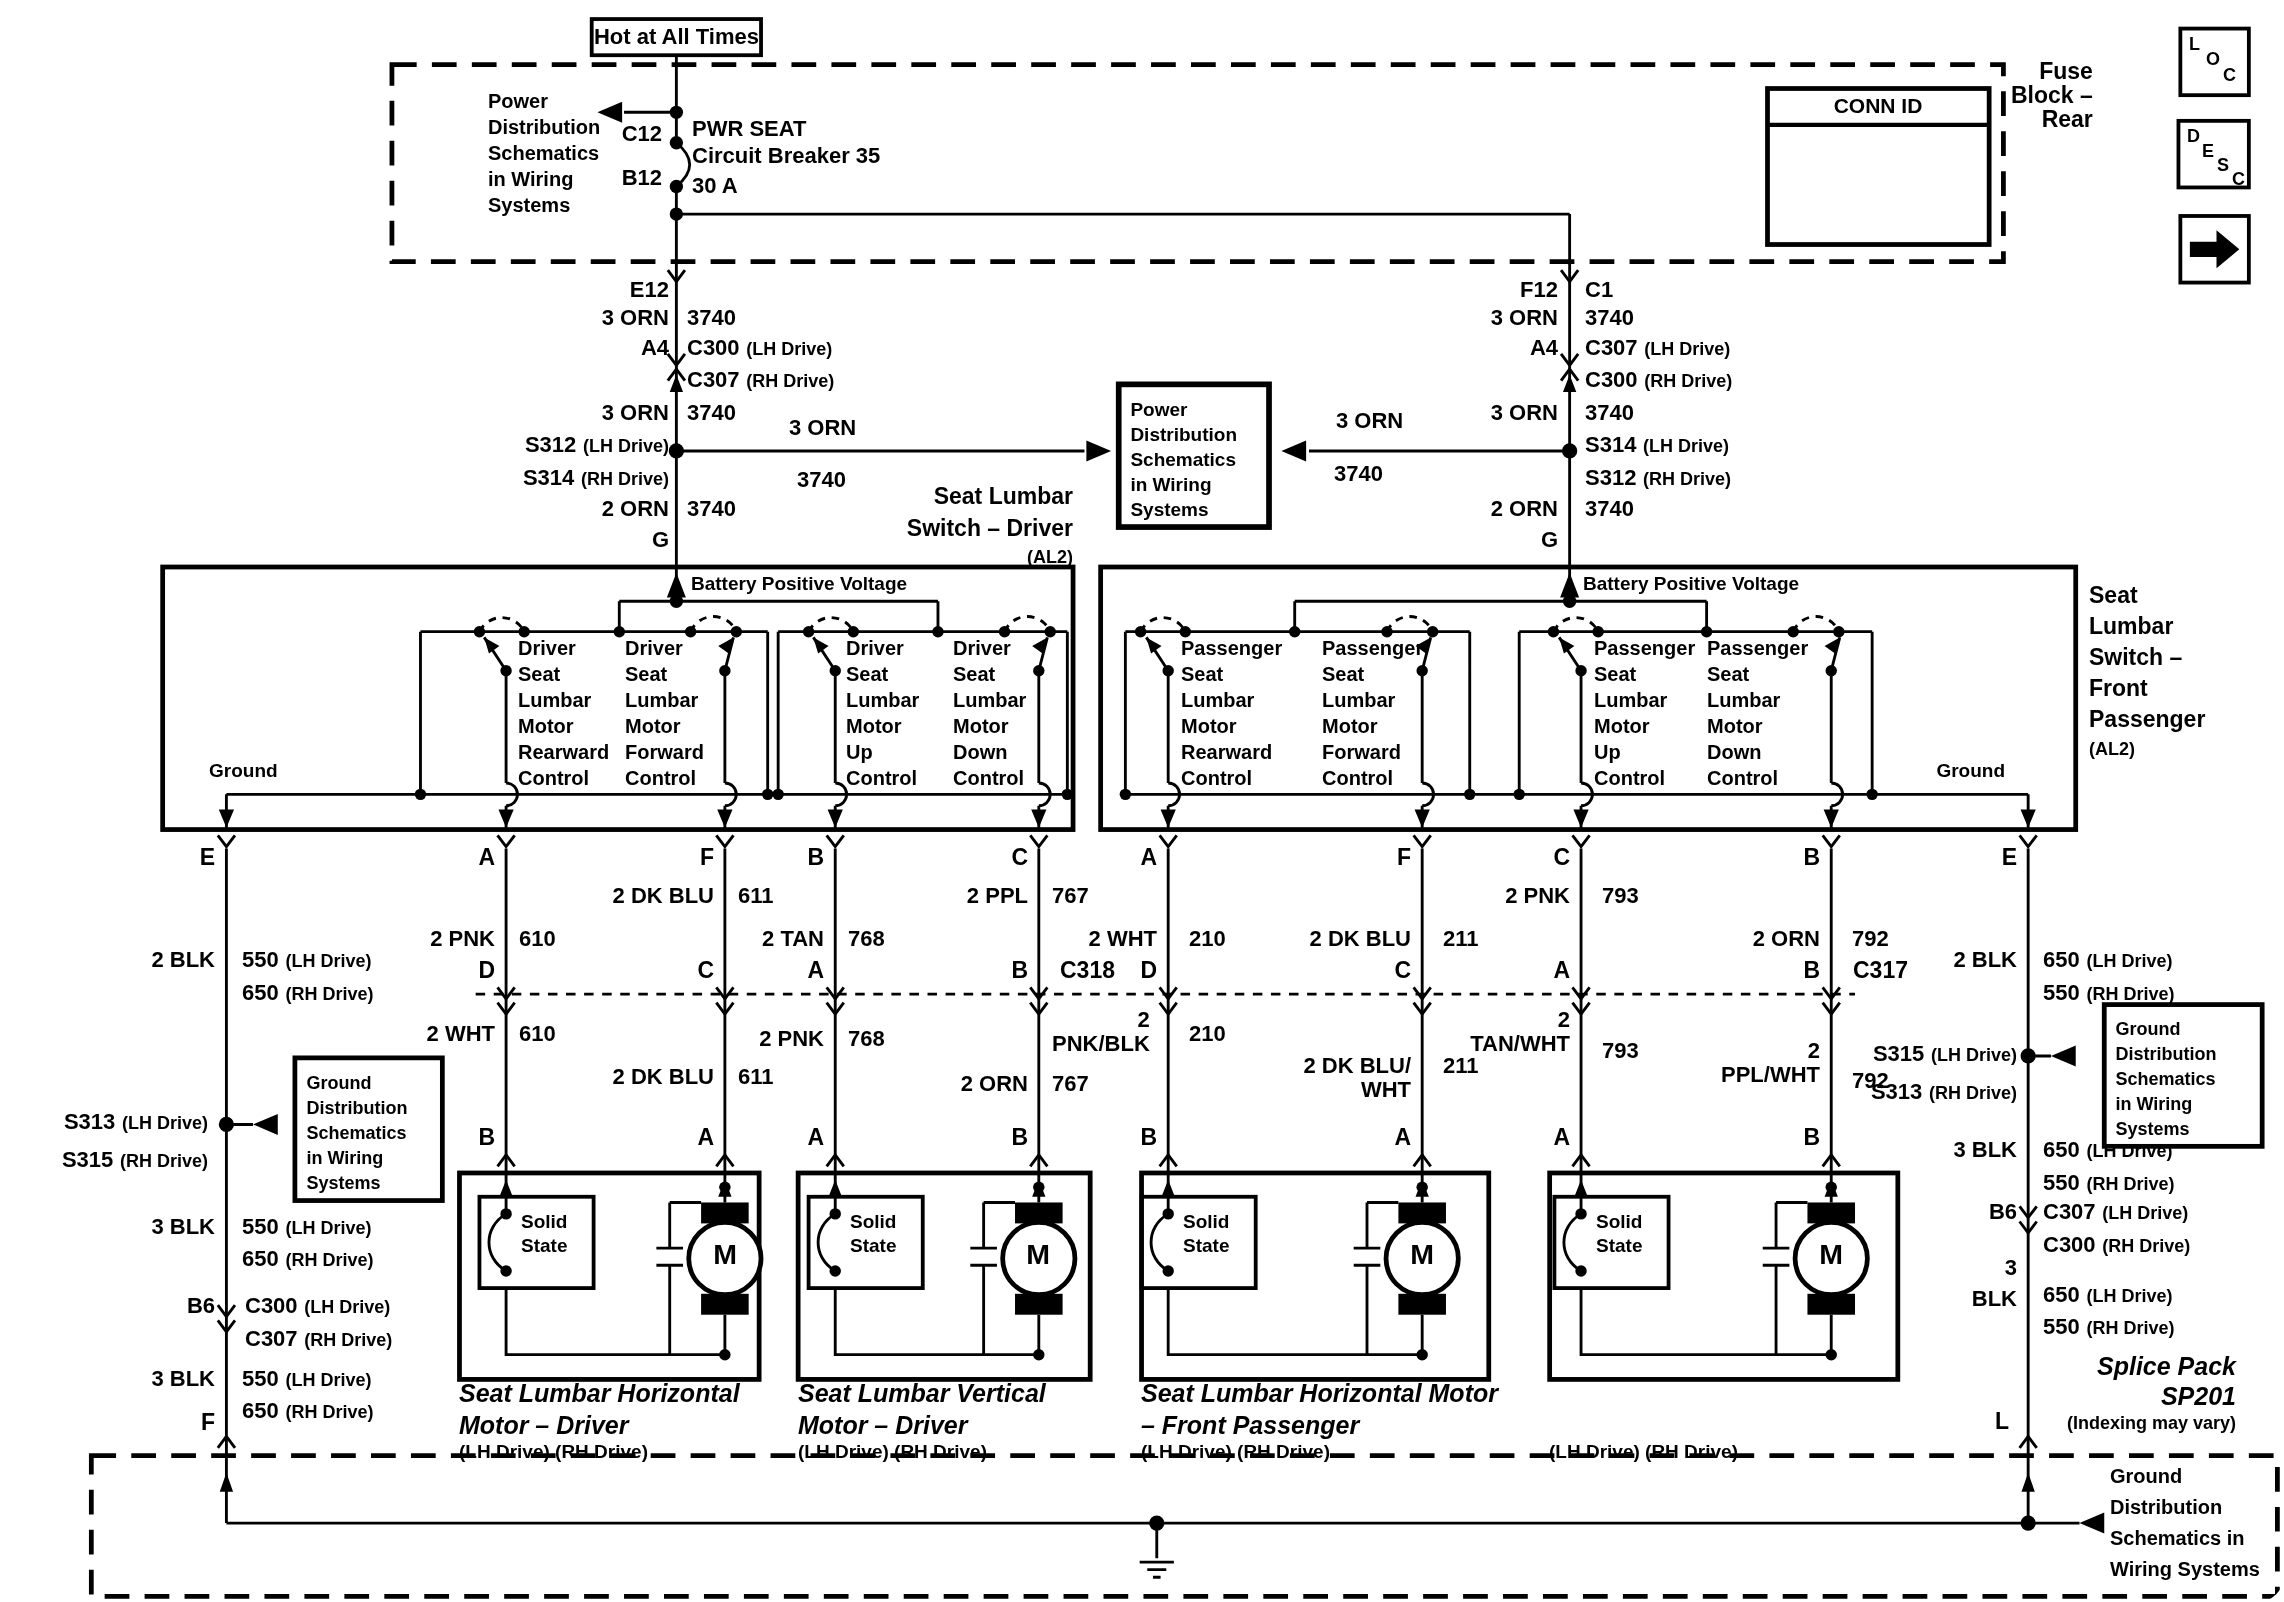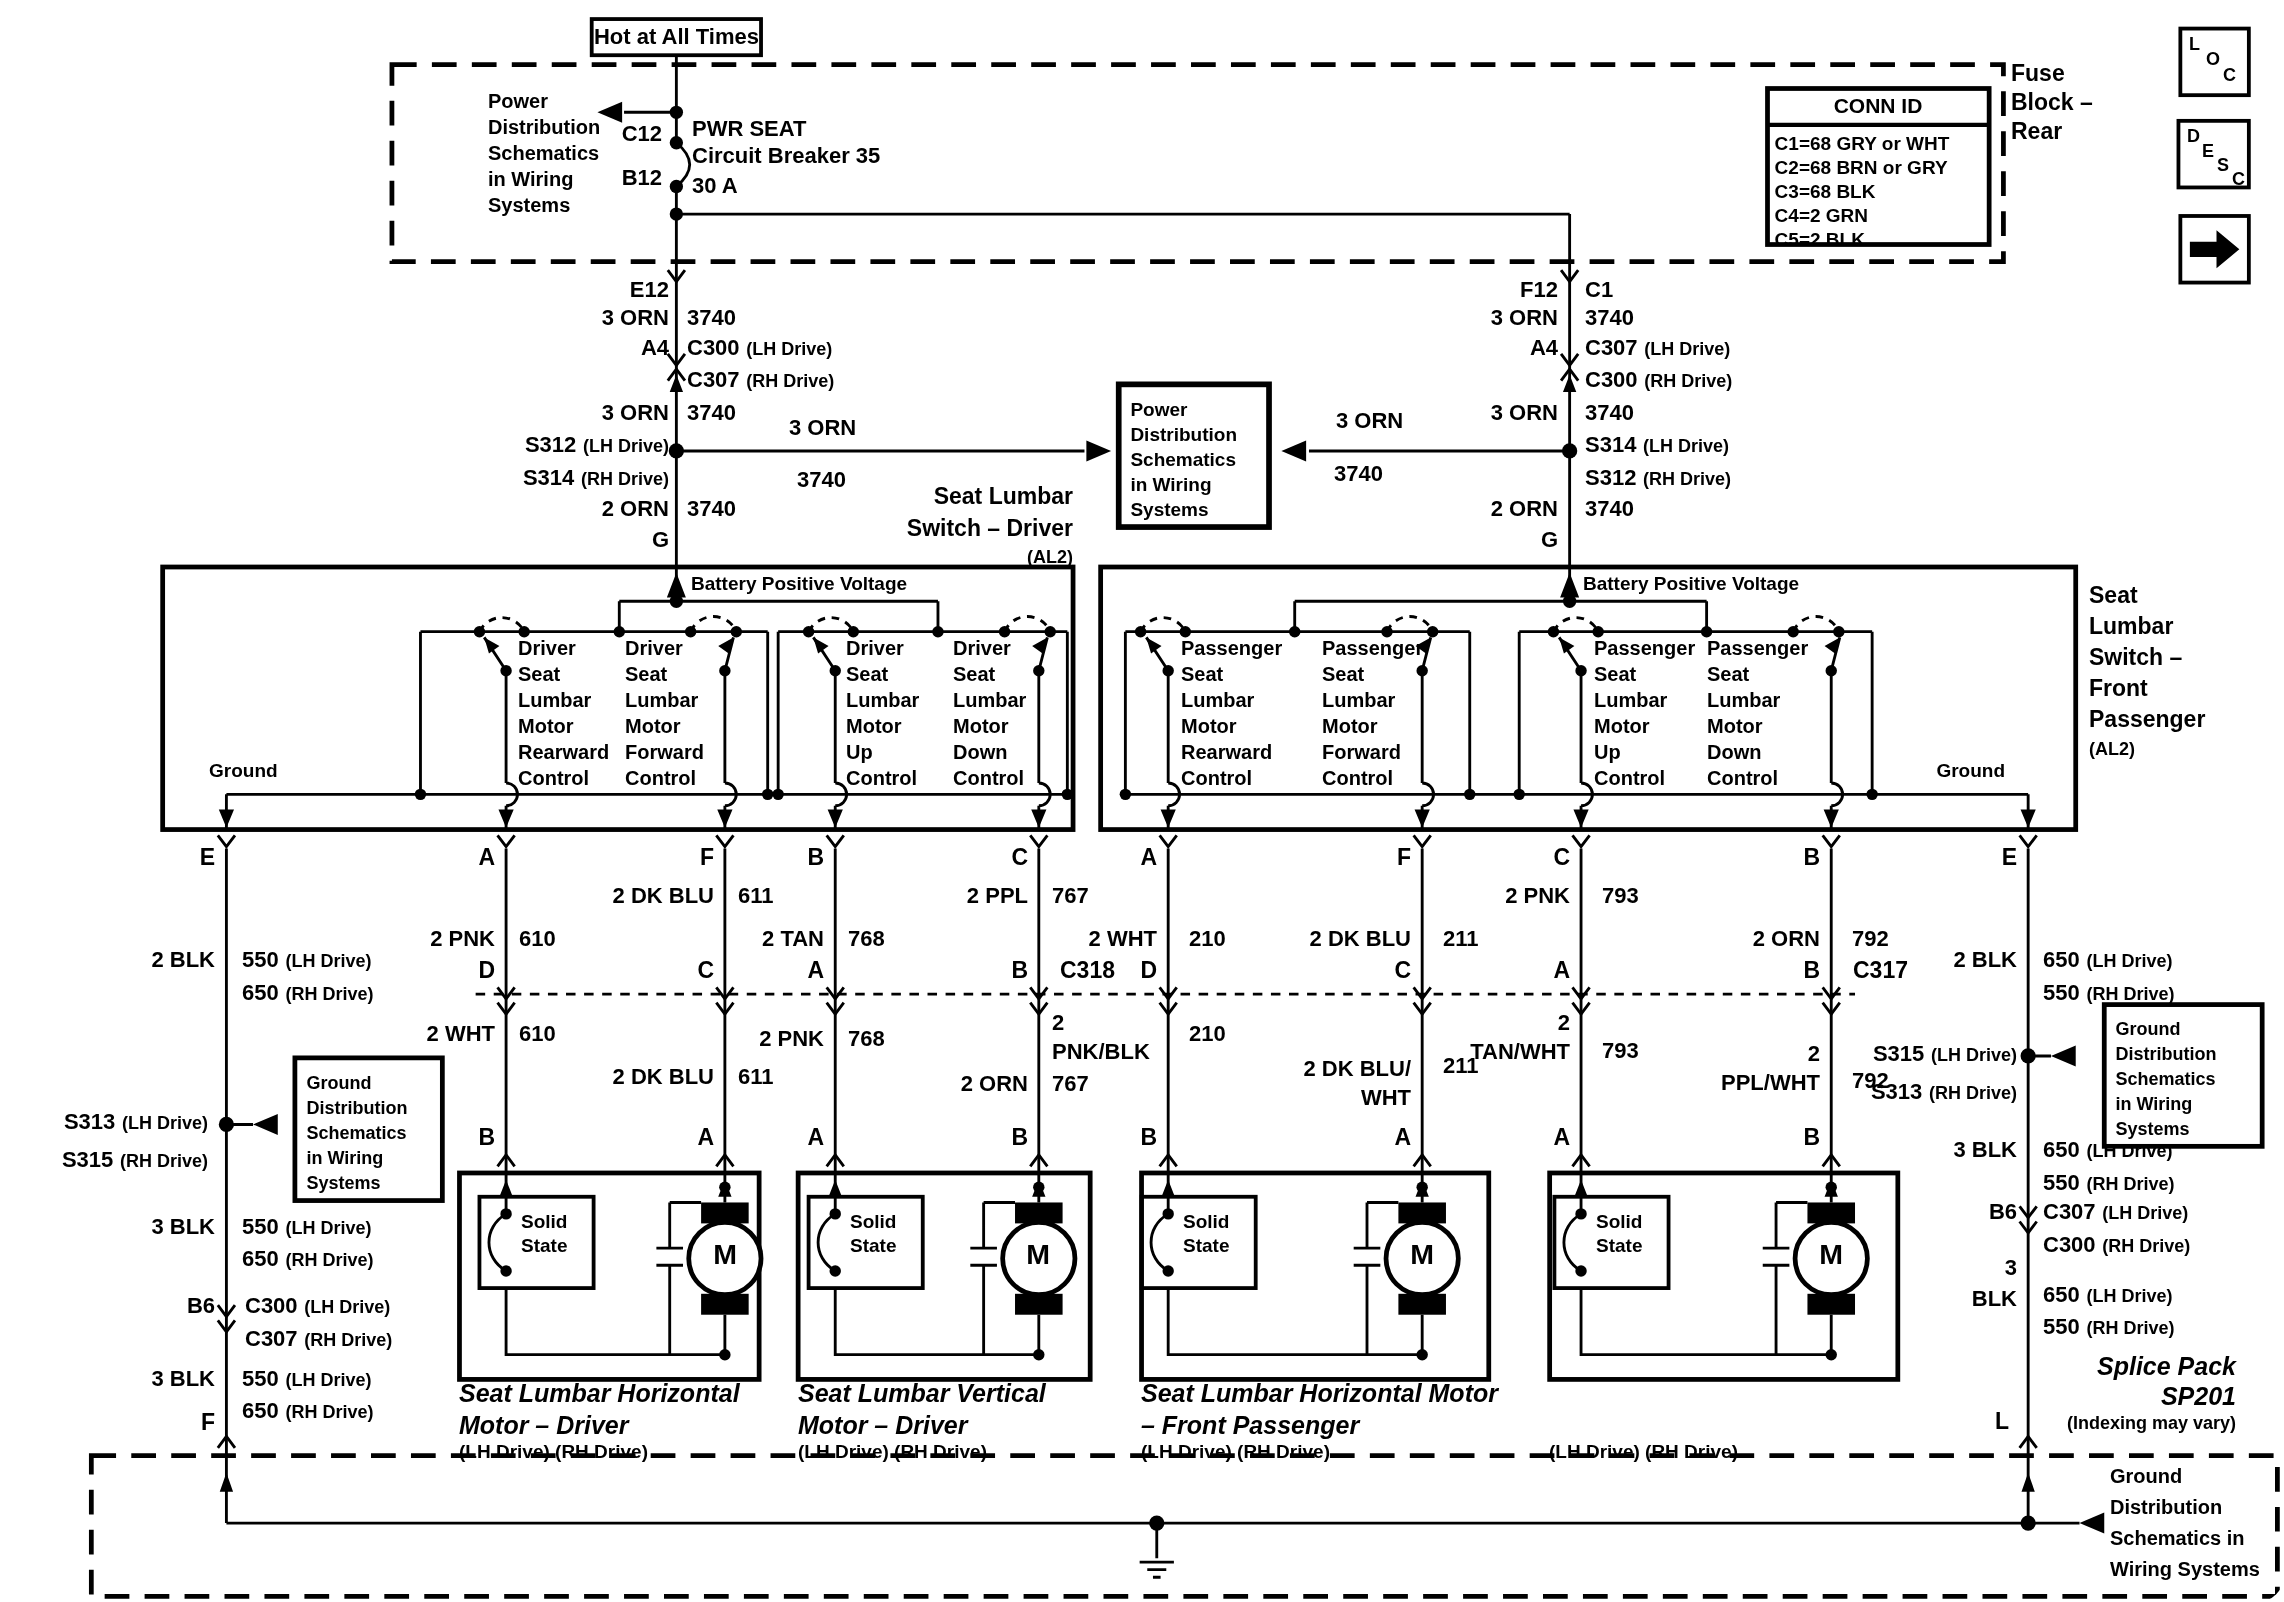--- a/index.html
+++ b/index.html
@@ -6,21 +6,21 @@
   .canvas{position:relative;width:2285px;height:1603px;background:#fff;overflow:hidden;
           font-family:"Liberation Sans","DejaVu Sans",sans-serif;color:#000;border-radius:30px;}
   svg.base{position:absolute;left:0;top:0;}
   .lbl{position:absolute;font-weight:700;font-size:22px;line-height:1.05;white-space:pre-line;}
   .rt{text-align:right;}
   .s19{font-size:18px;}
   .s20{font-size:19px;}
   .s21{font-size:20px;}
   .s24{font-size:23px;}
   .s26{font-size:25px;font-style:italic;}
-  .s30{font-size:28.5px;} .lh27{line-height:26px;} .lh31{line-height:29px;}
+  .s30{font-size:28.5px;} .lh27{line-height:26px;} .lh31{line-height:24px;text-align:right;}
   .lh33{line-height:31px;} .lh34{line-height:32px;}
   .dim{margin-left:6.7px;font-size:18px;font-weight:700;}
   .box{position:absolute;border:3.8px solid #000;box-sizing:border-box;}
   .bx5{border-width:4.8px;}
   .hot{display:flex;align-items:center;justify-content:center;font-weight:700;font-size:22px;}
   .connid-title{height:36px;border-bottom:3.8px solid #000;display:flex;align-items:center;justify-content:center;font-weight:700;font-size:21px;}
   .connid-rows{padding:4.8px 0 0 7.6px;font-weight:700;font-size:19px;line-height:24px;}
   .note{padding:13.3px 0 0 11.4px;font-weight:700;font-size:18px;line-height:25px;white-space:pre-line;}
   .pwr{padding:13.3px 0 0 11.4px;font-weight:700;font-size:19px;line-height:25px;white-space:pre-line;}
   .diag{position:absolute;font-weight:700;font-size:18px;}
@@ -177,27 +177,20 @@
   <span class="lbl rt" style="right:1623px;top:166px;">B12</span>
   <span class="lbl" style="left:692px;top:117px;">PWR SEAT</span>
   <span class="lbl" style="left:692px;top:144px;">Circuit Breaker 35</span>
   <span class="lbl" style="left:692px;top:174px;">30 A</span>
   <span class="lbl s24 lh31" style="left:2011px;top:59px;">Fuse
 Block –
 Rear</span>
 
   <div class="box bx5" style="left:1767px;top:88px;width:222px;height:156px;border:none;">
     <div class="connid-title">CONN ID</div>
-    <div class="connid-rows">
-      <div>C1=68 GRY or WHT</div>
-      <div>C2=68 BRN or GRY</div>
-      <div>C3=68 BLK</div>
-      <div>C4=2 GRN</div>
-      <div>C5=2 BLK</div>
-    </div>
   </div>
 
   <span class="diag" style="left:2189px;top:34px;">L</span>
   <span class="diag" style="left:2206px;top:49px;">O</span>
   <span class="diag" style="left:2223px;top:65px;">C</span>
   <span class="diag" style="left:2187px;top:126px;">D</span>
   <span class="diag" style="left:2202px;top:141px;">E</span>
   <span class="diag" style="left:2217px;top:155px;">S</span>
   <span class="diag" style="left:2232px;top:169px;">C</span>
 

